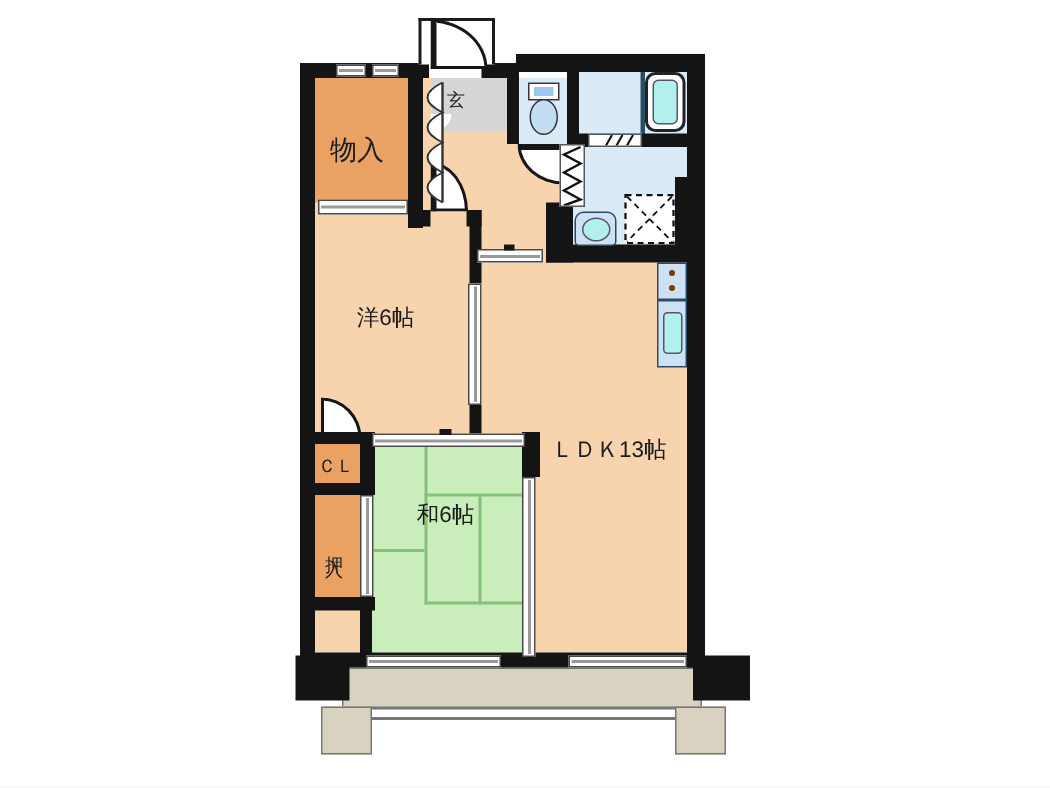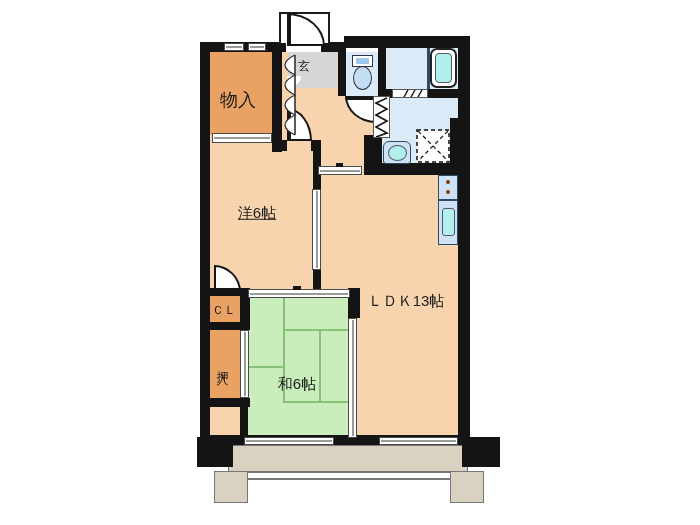--- a/index.html
+++ b/index.html
@@ -133,19 +133,19 @@
   <div class="abs" style="left:416px;top:129px;width:34px;height:34px;">
     <svg width="34" height="34" viewBox="0 0 34 34">
         <rect x="1" y="1" width="32" height="32" fill="#fff" stroke="#111" stroke-width="1.5" stroke-dasharray="4 3"></rect>
         <line x1="2" y1="2" x2="32" y2="32" stroke="#111" stroke-width="1.2" stroke-dasharray="4 3"></line>
         <line x1="32" y1="2" x2="2" y2="32" stroke="#111" stroke-width="1.2" stroke-dasharray="4 3"></line>
       </svg>
   </div>
 
   <div class="lbl" style="left:238px;top:101px;font-size:18px;">物入</div>
   <div class="lbl" style="left:304px;top:67px;font-size:12px;">玄</div>
-  <div class="lbl" style="left:257px;top:213px;font-size:15px;text-decoration:underline;">洋6帖</div>
+  <div class="lbl" style="left:257px;top:213px;font-size:15px;">洋6帖</div>
   <div class="lbl" style="left:406px;top:301px;font-size:15px;">ＬＤＫ13帖</div>
-  <div class="lbl" style="left:297px;top:384px;font-size:15px;">和6帖</div>
+  <div class="lbl" style="left:297px;top:344px;font-size:15px;">和6帖</div>
   <div class="lbl" style="left:224px;top:311px;font-size:12px;">ＣＬ</div>
   <div class="lbl" style="left:222px;top:363px;font-size:12px;writing-mode:vertical-rl;letter-spacing:2px;">押入</div>
 
 </div>
 
 </body></html>

